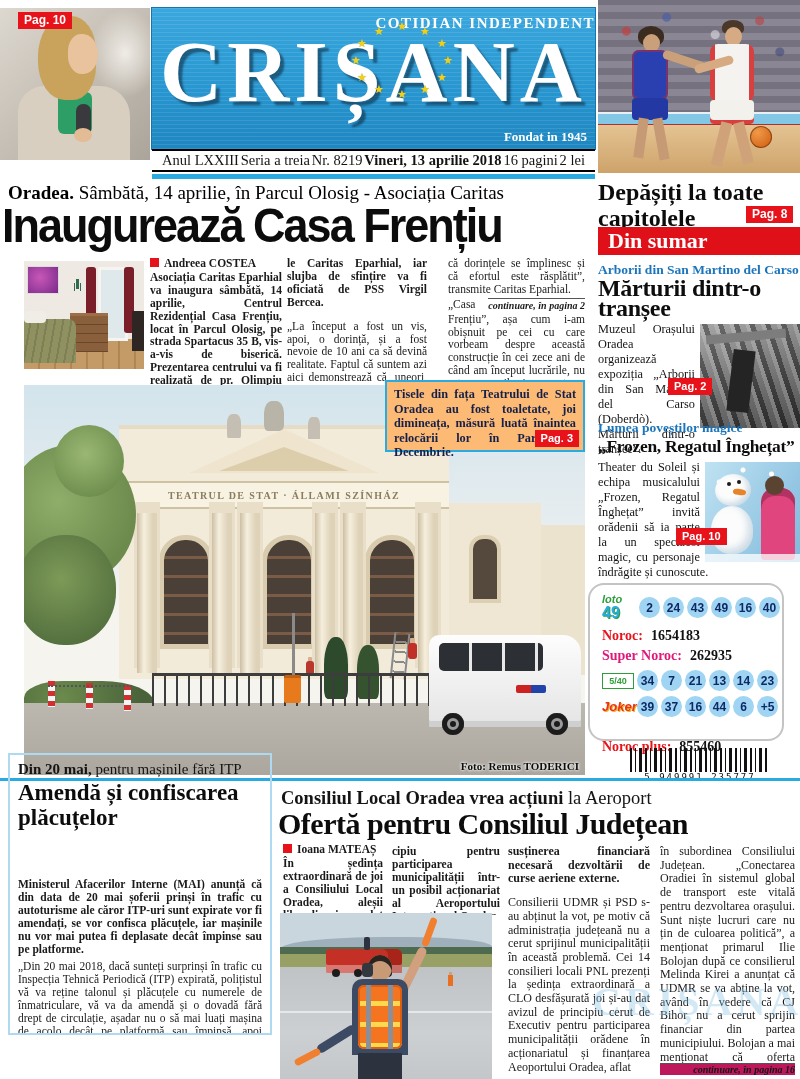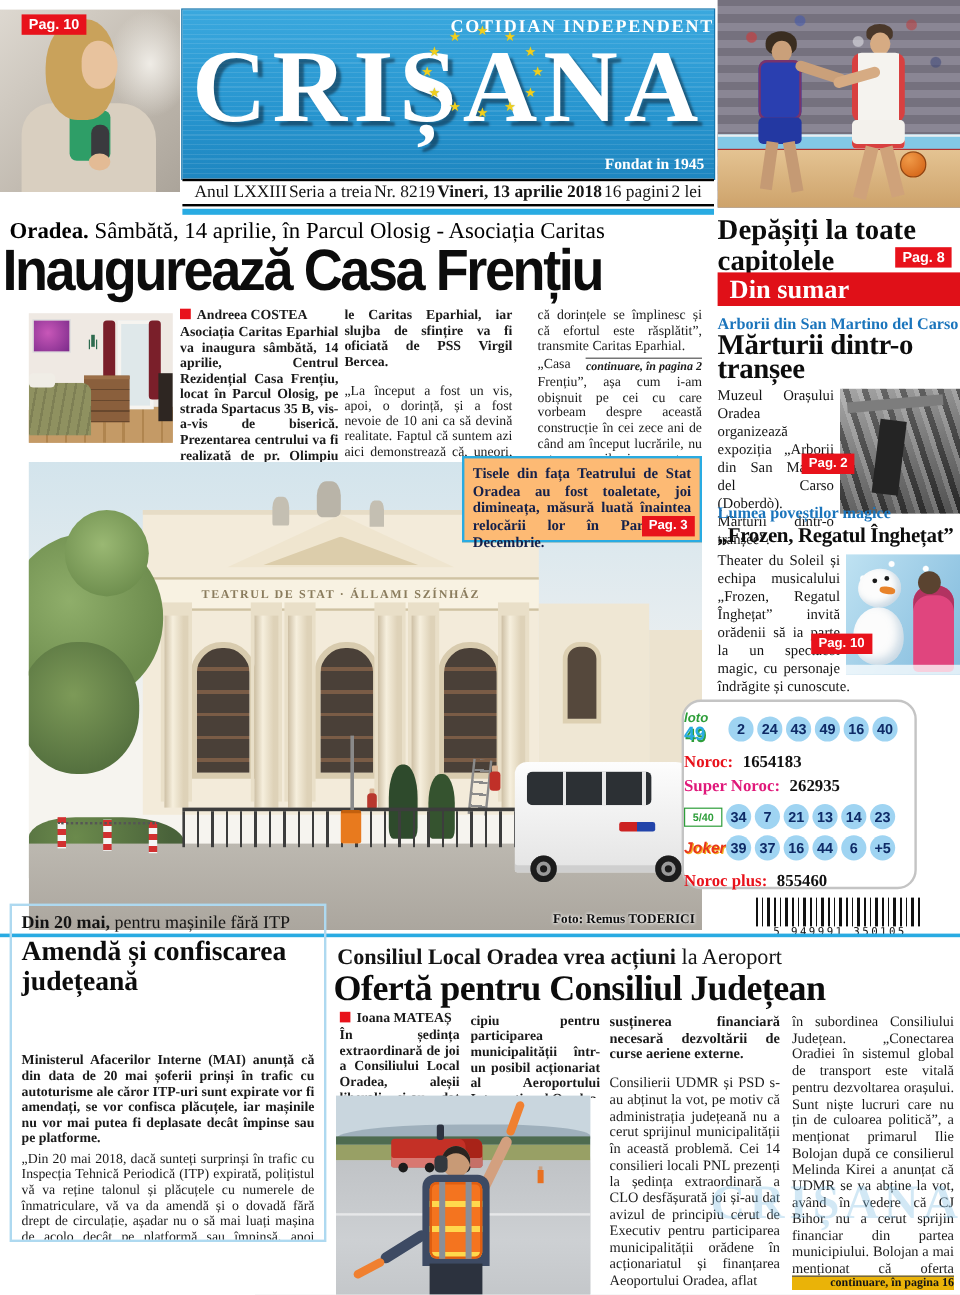--- a/index.html
+++ b/index.html
@@ -241,21 +241,21 @@
         <div style="left:28px;top:27px;width:13px;height:6px;background:#e8832a;border-radius:40%;transform:rotate(8deg);"></div>
         <div style="left:56px;top:26px;width:34px;height:72px;background:#e0457e;border-radius:14px 14px 4px 4px;box-shadow:inset 0 8px 0 #b23361;"></div>
         <div style="left:60px;top:14px;width:19px;height:19px;background:#5a4330;border-radius:50%;"></div>
         <div style="left:0;top:92px;width:95px;height:8px;background:rgba(255,255,255,.75);"></div>
       </div>
       <div class="sb-body">Theater du Soleil și echipa musicalului „Frozen, Regatul Înghețat” invită orădenii să ia parte la un spectacol magic, cu personaje îndrăgite și cunoscute.</div>
     </div>
     <div class="badge" style="left:78px;top:108px;">Pag. 10</div>
   </div>
 
-  <div class="abs" style="left:568px;top:583px;width:196px;height:158px;border:2px solid #c4c4c4;border-radius:16px;box-sizing:border-box;padding:9px 0 6px;background:#fff;">
+  <div class="abs" style="left:588px;top:583px;width:196px;height:158px;border:2px solid #c4c4c4;border-radius:16px;box-sizing:border-box;padding:9px 12px 6px;background:#fff;">
     <div class="lot-row">
       <div style="width:34px;line-height:1;flex:0 0 auto;">
         <div style="color:#2e9e3a;font-weight:bold;font-style:italic;font-size:11px;font-family:'Liberation Sans',sans-serif;">loto</div>
         <div style="color:#29abe2;font-weight:bold;font-size:16px;font-family:'Liberation Sans',sans-serif;text-shadow:1px 1px 0 #2e9e3a;">49</div>
       </div>
       <span class="ball">2</span>
       <span class="ball">24</span>
       <span class="ball">43</span>
       <span class="ball">49</span>
       <span class="ball">16</span>
@@ -281,39 +281,39 @@
     </div>
     <div class="lot-row">
       <div style="width:32px;color:#e8341c;font-weight:bold;font-style:italic;font-size:13px;font-family:'Liberation Sans',sans-serif;flex:0 0 auto;text-shadow:1px 1px 0 #f2b01c;">Joker</div>
       <span class="ball">39</span>
       <span class="ball">37</span>
       <span class="ball">16</span>
       <span class="ball">44</span>
       <span class="ball">6</span>
       <span class="ball">+5</span>
     </div>
-    <div style="margin-top:8px;">
+    <div style="margin-top:20px;">
       <span class="lot-label">Noroc plus:</span>
       <span class="lot-val">855460</span>
     </div>
   </div>
 
   <div class="abs" style="left:630px;top:748px;width:140px;">
     <div style="height:24px;background:
       repeating-linear-gradient(90deg,#111 0 2px,transparent 2px 5px,#111 5px 6px,transparent 6px 9px,#111 9px 12px,transparent 12px 15px);"></div>
-    <div style="font-family:'DejaVu Sans Mono',monospace;font-size:9px;text-align:center;letter-spacing:2px;color:#111;">5  949991  350105</div>
+    <div style="font-family:'DejaVu Sans Mono',monospace;font-size:9px;text-align:center;letter-spacing:2px;color:#111;">5  949991  235777</div>
   </div>
 
   <div class="abs cyan" style="left:0;top:778px;width:800px;height:3px;"></div>
 
   <div class="abs" style="left:8px;top:753px;width:264px;height:282px;border:2px solid #aed9f0;box-sizing:border-box;padding:6px 8px;overflow:hidden;">
     <div style="font-size:15px;">
       <span class="b">Din 20 mai,</span><span> pentru mașinile fără ITP</span>
     </div>
-    <div style="font-weight:bold;font-size:23px;line-height:25px;margin:2px 0 5px;color:#0c0c0c;">Amendă și confiscarea județeană</div>
+    <div style="font-weight:bold;font-size:23px;line-height:25px;margin:2px 0 5px;color:#0c0c0c;">Amendă și confiscarea plăcuțelor</div>
     <div class="body-txt b" style="margin-bottom:5px;margin-top:48px;">Ministerul Afacerilor Interne (MAI) anunță că din data de 20 mai șoferii prinși în trafic cu autoturisme ale căror ITP-uri sunt expirate vor fi amendați, se vor confisca plăcuțele, iar mașinile nu vor mai putea fi deplasate decât împinse sau pe platforme.</div>
     <div class="body-txt">„Din 20 mai 2018, dacă sunteți surprinși în trafic cu Inspecția Tehnică Periodică (ITP) expirată, polițistul vă va reține talonul și plăcuțele cu numerele de înmatriculare, vă va da amendă și o dovadă fără drept de circulație, așadar nu o să mai luați mașina de acolo decât pe platformă sau împinsă, apoi trebuie să mergeți la RAR deci, mult mai complicat”, se arată într-o precizare a reprezentanților Ministerului Afacerilor Interne.</div>
     <div class="body-txt">
       <span class="cont">continuare, în pagina 11</span>
       <span>De asemenea, aceleași măsuri se vor lua și dacă mașina a fost cumpărată/vândută dar nu a fost trecută pe numele noului proprietar în termen...</span>
     </div>
   </div>
 
   <div class="abs" style="left:281px;top:788px;width:519px;font-size:18.5px;">
     <span class="b">Consiliul Local Oradea vrea acțiuni</span><span> la Aeroport</span>
@@ -329,21 +329,21 @@
   </div>
   <div class="abs body-txt" style="left:508px;top:845px;width:142px;height:234px;overflow:hidden;font-size:12px;line-height:13.7px;">
     <span class="b">susținerea financiară necesară dezvoltării de curse aeriene externe.</span>
     <div style="height:10px;"></div>
     <span>Consilierii UDMR și PSD s-au abținut la vot, pe motiv că administrația județeană nu a cerut sprijinul municipalității în această problemă. Cei 14 consilieri locali PNL prezenți la ședința extraordinară a CLO desfășurată joi și-au dat avizul de principiu cerut de Executiv pentru participarea municipalității orădene în acționariatul și finanțarea Aeoportului Oradea, aflat</span>
   </div>
   <div class="abs body-txt" style="left:660px;top:845px;width:135px;height:218px;overflow:hidden;font-size:12px;line-height:13.7px;">
     <span>în subordinea Consiliului Județean. „Conectarea Oradiei în sistemul global de transport este vitală pentru dezvoltarea orașului. Sunt niște lucruri care nu țin de culoarea politică”, a menționat primarul Ilie Bolojan după ce consilierul Melinda Kirei a anunțat că UDMR se va abține la vot, având în vedere că CJ Bihor nu a cerut sprijin financiar din partea municipiului. Bolojan a mai menționat că oferta municipalității poate fi acceptată sau nu de către conducerea...</span>
   </div>
   <div class="abs" style="left:592px;top:978px;width:210px;font-weight:bold;font-size:40px;letter-spacing:4px;color:rgba(125,188,226,.35);z-index:2;">CRIȘANA</div>
-  <div class="abs" style="left:660px;top:1063px;width:135px;text-align:right;font-weight:bold;font-size:10px;background:#eab308;border-top:1px solid #555;z-index:3;">continuare, în pagina 16</div>
+  <div class="abs" style="left:660px;top:1063px;width:135px;text-align:right;font-style:italic;font-weight:bold;font-size:10px;background:#be185d;border-top:1px solid #555;z-index:3;">continuare, în pagina 16</div>
 
   <div class="scene" style="left:280px;top:913px;width:212px;height:166px;background:linear-gradient(180deg,#c9d6de 0 18%,#e8edf0 30%,#c6c9cc 34%);">
     <div style="left:0;top:24px;width:212px;height:12px;background:#9fb0bc;border-radius:50% 40% 0 0/100% 80% 0 0;"></div>
     <div style="left:0;top:34px;width:212px;height:7px;background:#4e6b50;"></div>
     <div style="left:0;top:41px;width:212px;height:13px;background:#98a065;"></div>
     <div style="left:0;top:54px;width:212px;height:112px;background:linear-gradient(180deg,#c0c3c6,#cdd0d3 60%,#c4c7ca);"></div>
     <div style="left:0;top:98px;width:212px;height:2px;background:rgba(255,255,255,.55);"></div>
     <div style="left:46px;top:36px;width:76px;height:24px;background:#c43026;border-radius:3px 6px 2px 2px;
          box-shadow:inset 0 -8px 0 rgba(255,255,255,.35),inset -14px 0 0 #a82318;"></div>
     <div style="left:52px;top:56px;width:8px;height:8px;background:#1c1c1c;border-radius:50%;box-shadow:22px 0 0 #1c1c1c,52px 0 0 #1c1c1c;"></div>

